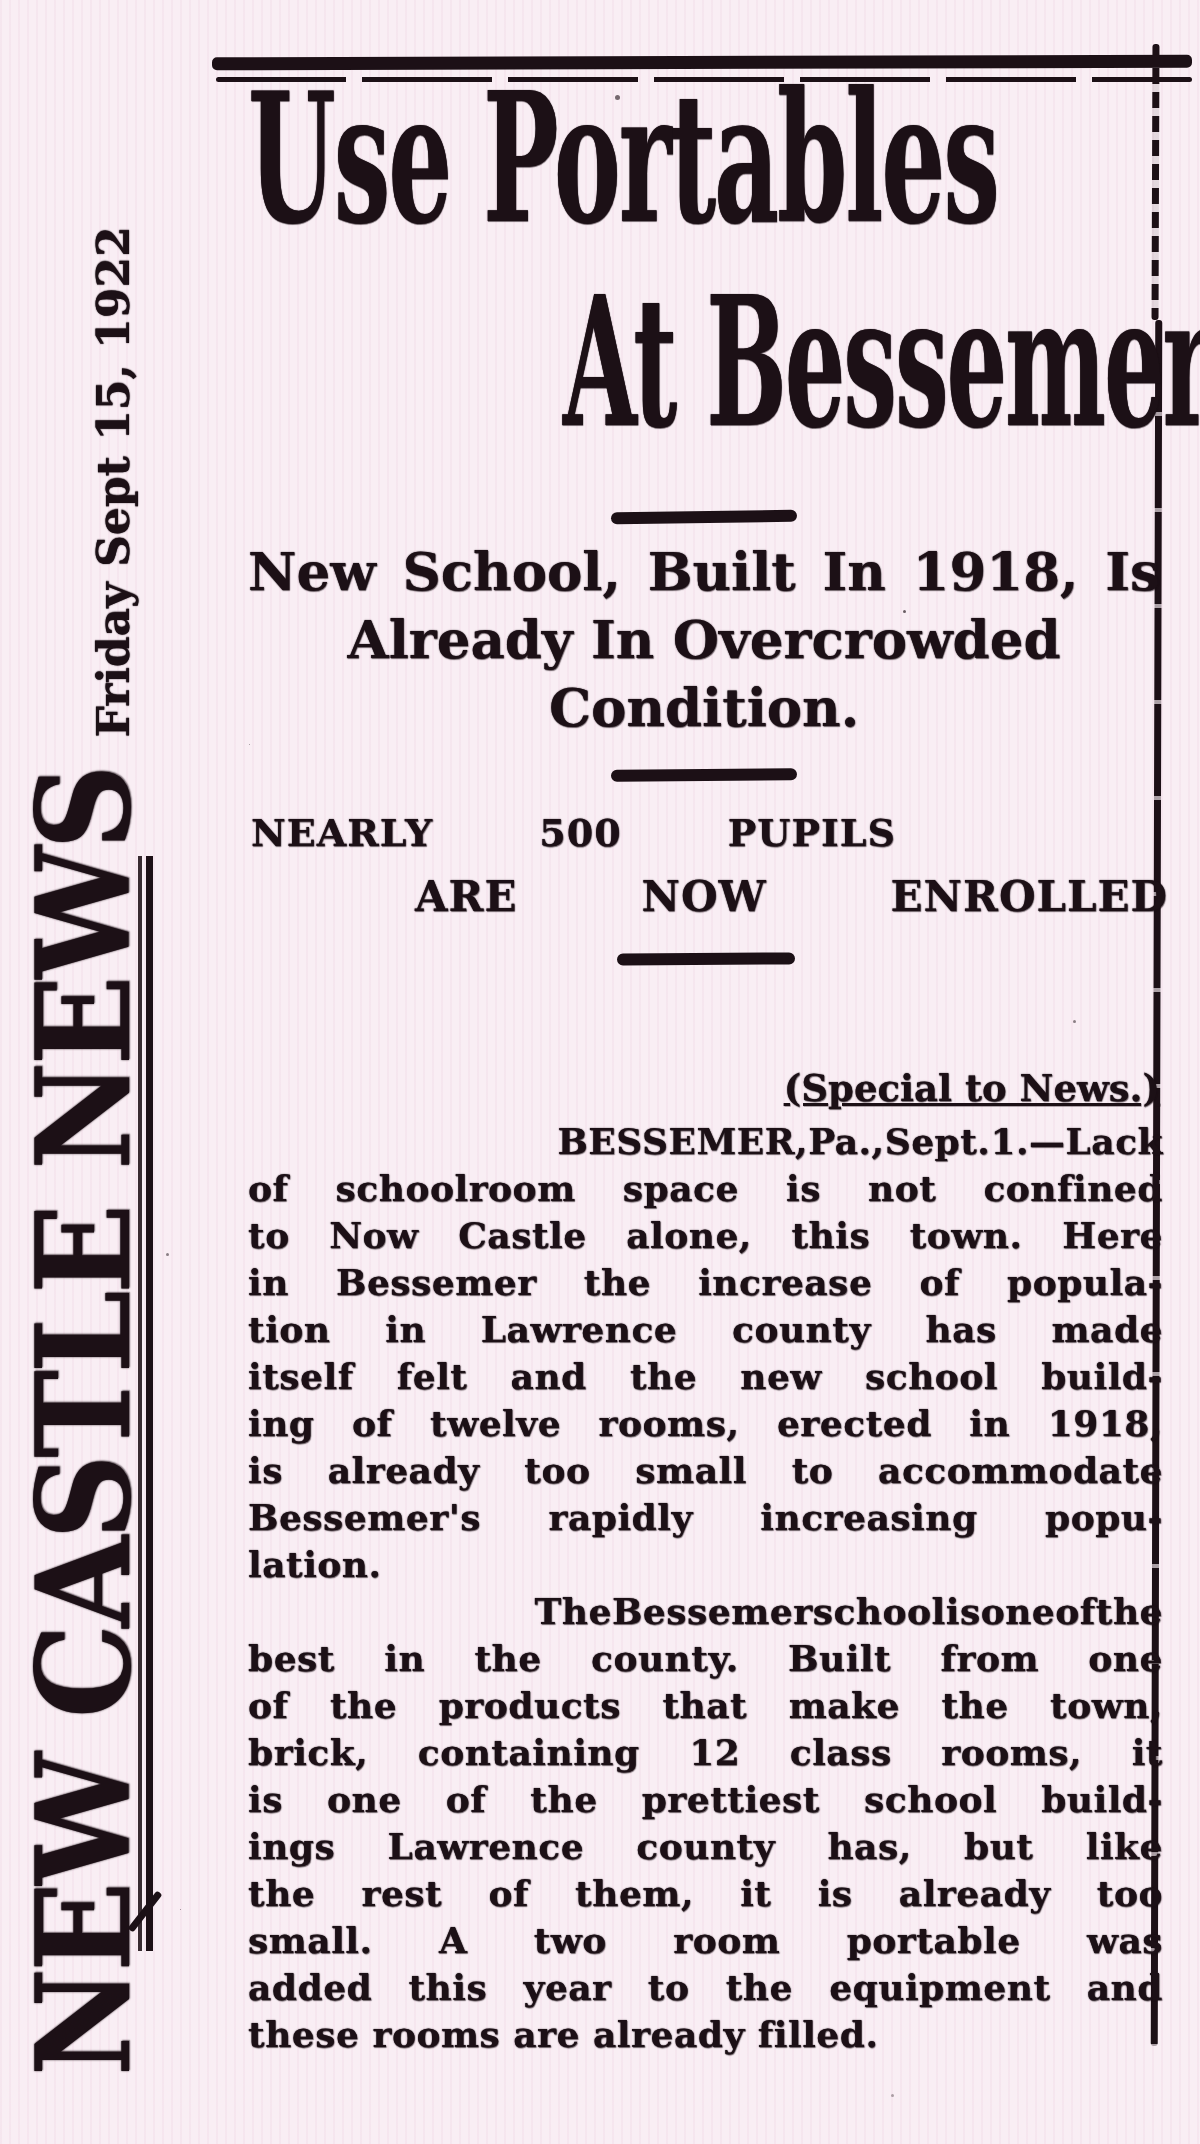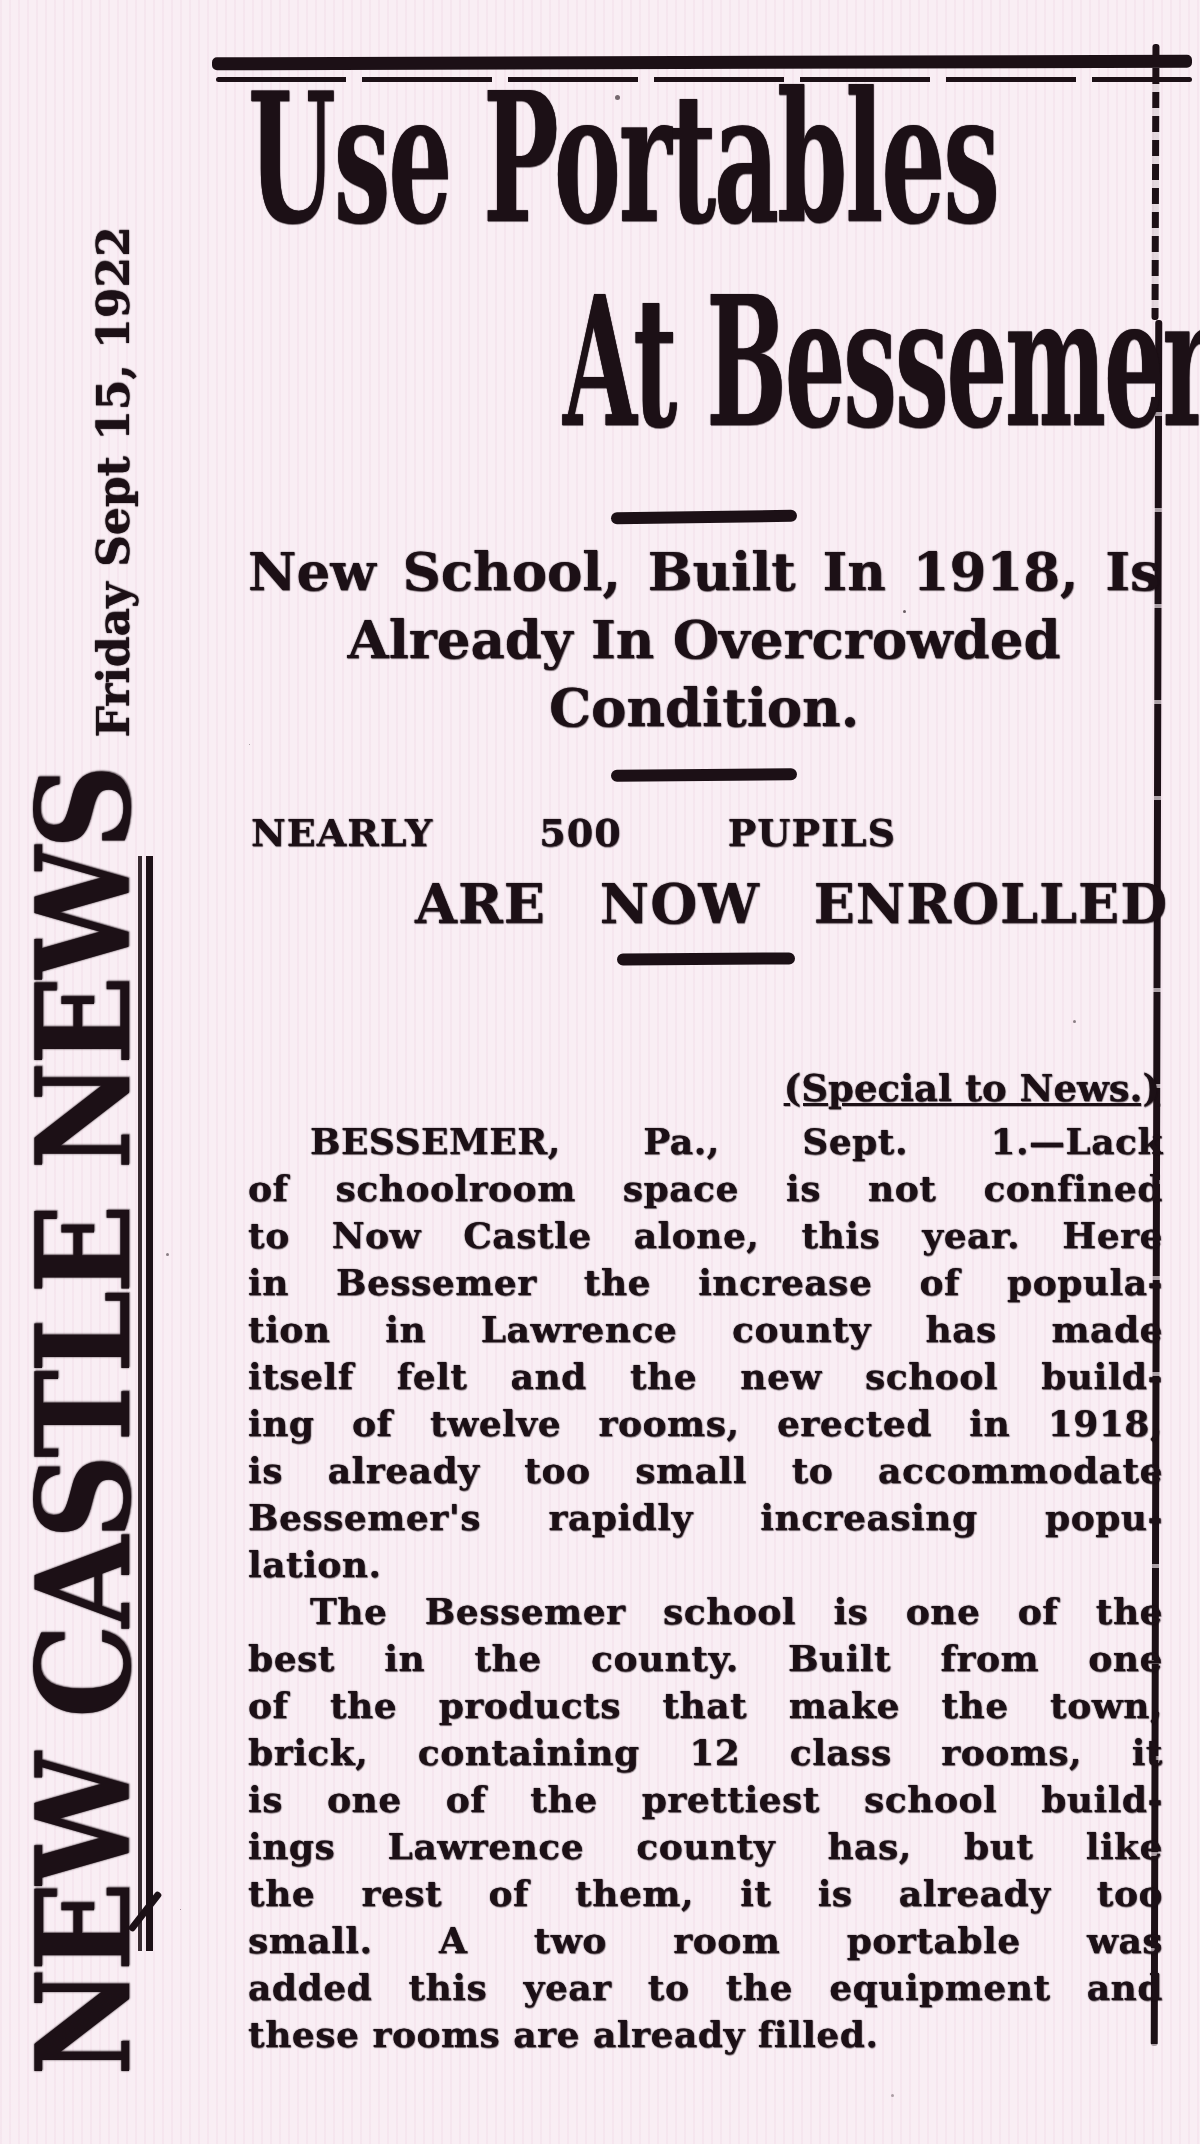--- a/index.html
+++ b/index.html
@@ -105,27 +105,27 @@
   }
   #divider-1 { left: 363px; top: 511px; width: 186px; transform: rotate(-0.8deg); }
   #divider-2 { left: 363px; top: 769px; width: 186px; transform: rotate(-0.5deg); }
   #divider-3 { left: 369px; top: 953px; width: 178px; transform: rotate(-0.4deg); }
 
   #deck { left: 0; top: 540px; width: 912px; font-size: 53px; }
   .deck-line { height: 68px; }
   .center-line { text-align: center; }
 
   #subhead-1 { left: 3px;   top: 810px; width: 645px; font-size: 38px; letter-spacing: 1px; }
-  #subhead-2 { left: 167px; top: 872px; width: 753px; font-size: 54px; letter-spacing: 1px; text-align: center; }
+  #subhead-2 { left: 167px; top: 872px; width: 753px; font-size: 42px; letter-spacing: 1px; text-align: center; }
 
   #credit { left: 0; top: 1066px; width: 912px; text-align: right; font-size: 37px; text-decoration: underline; }
 
   #article-body { left: 0; top: 1120px; width: 915px; font-size: 36px; letter-spacing: 0.5px; }
   .body-line { height: 47px; white-space: nowrap; }
-  .body-line.indent { padding-left: 62px; }
+  .body-line.indent { padding-left: 62px; justify-content: flex-end; }
 
   .wjust { display: flex; justify-content: space-between; white-space: nowrap; }
   .wjust span { display: inline-block; }
   .wjust.indent { padding-left: 62px; box-sizing: border-box; }
 
   
   #specks {
     left: 615px; top: 95px;
     width: 5px; height: 5px; border-radius: 50%;
     background: rgba(28,16,22,0.6);
@@ -211,21 +211,21 @@
           <span>is</span>
           <span>not</span>
           <span>confined</span>
         </div>
         <div class="body-line wjust">
           <span>to</span>
           <span>Now</span>
           <span>Castle</span>
           <span>alone,</span>
           <span>this</span>
-          <span>year.</span>
+          <span>town.</span>
           <span>Here</span>
         </div>
         <div class="body-line wjust">
           <span>in</span>
           <span>Bessemer</span>
           <span>the</span>
           <span>increase</span>
           <span>of</span>
           <span>popula-</span>
         </div>

